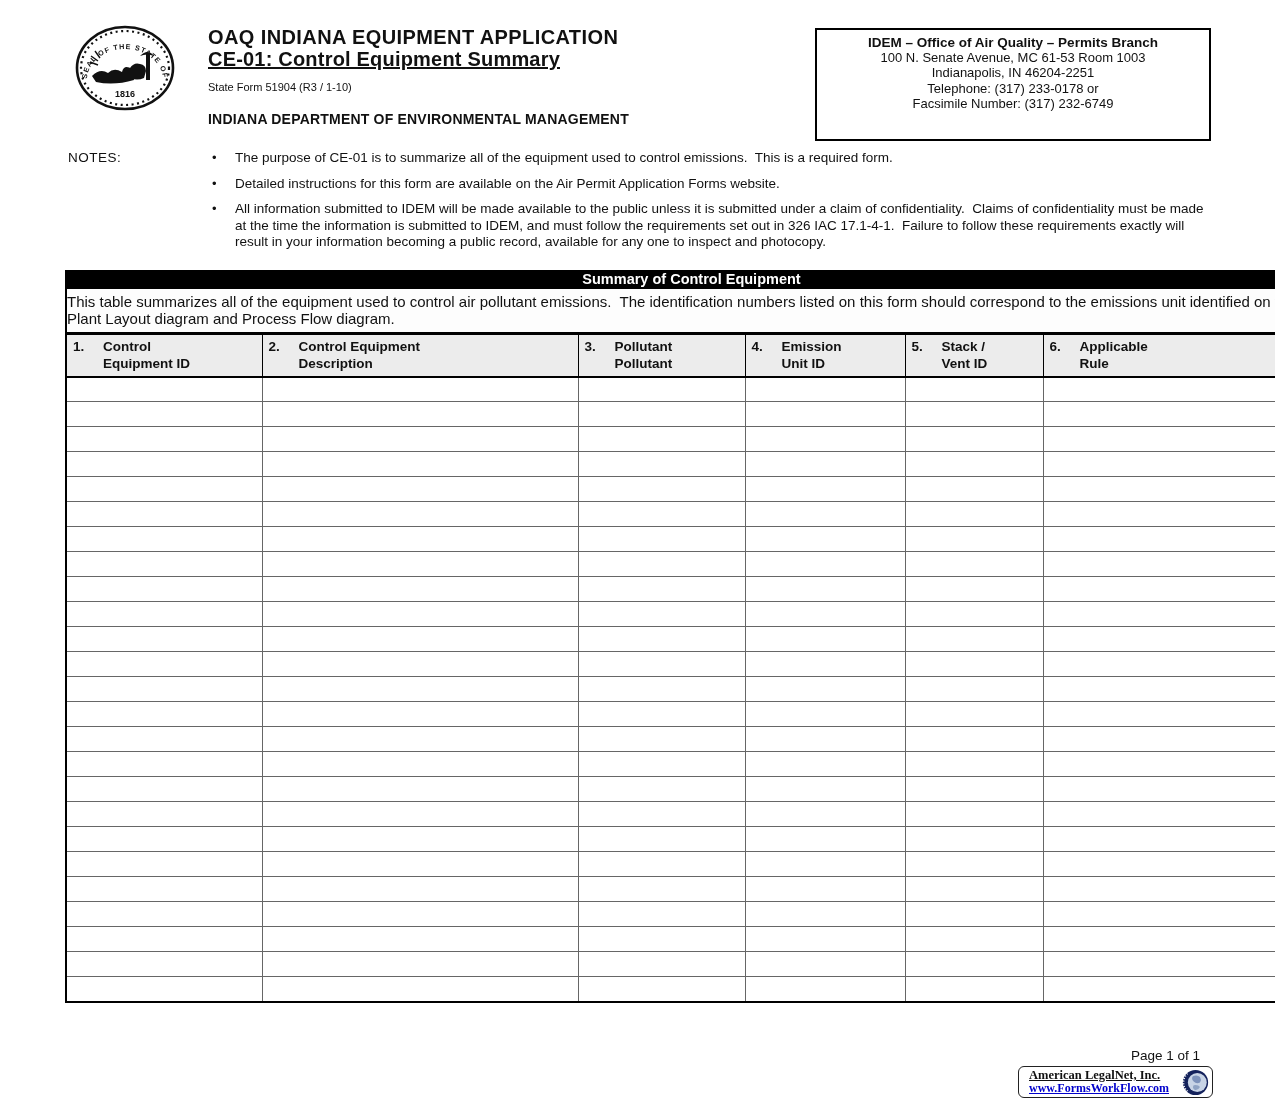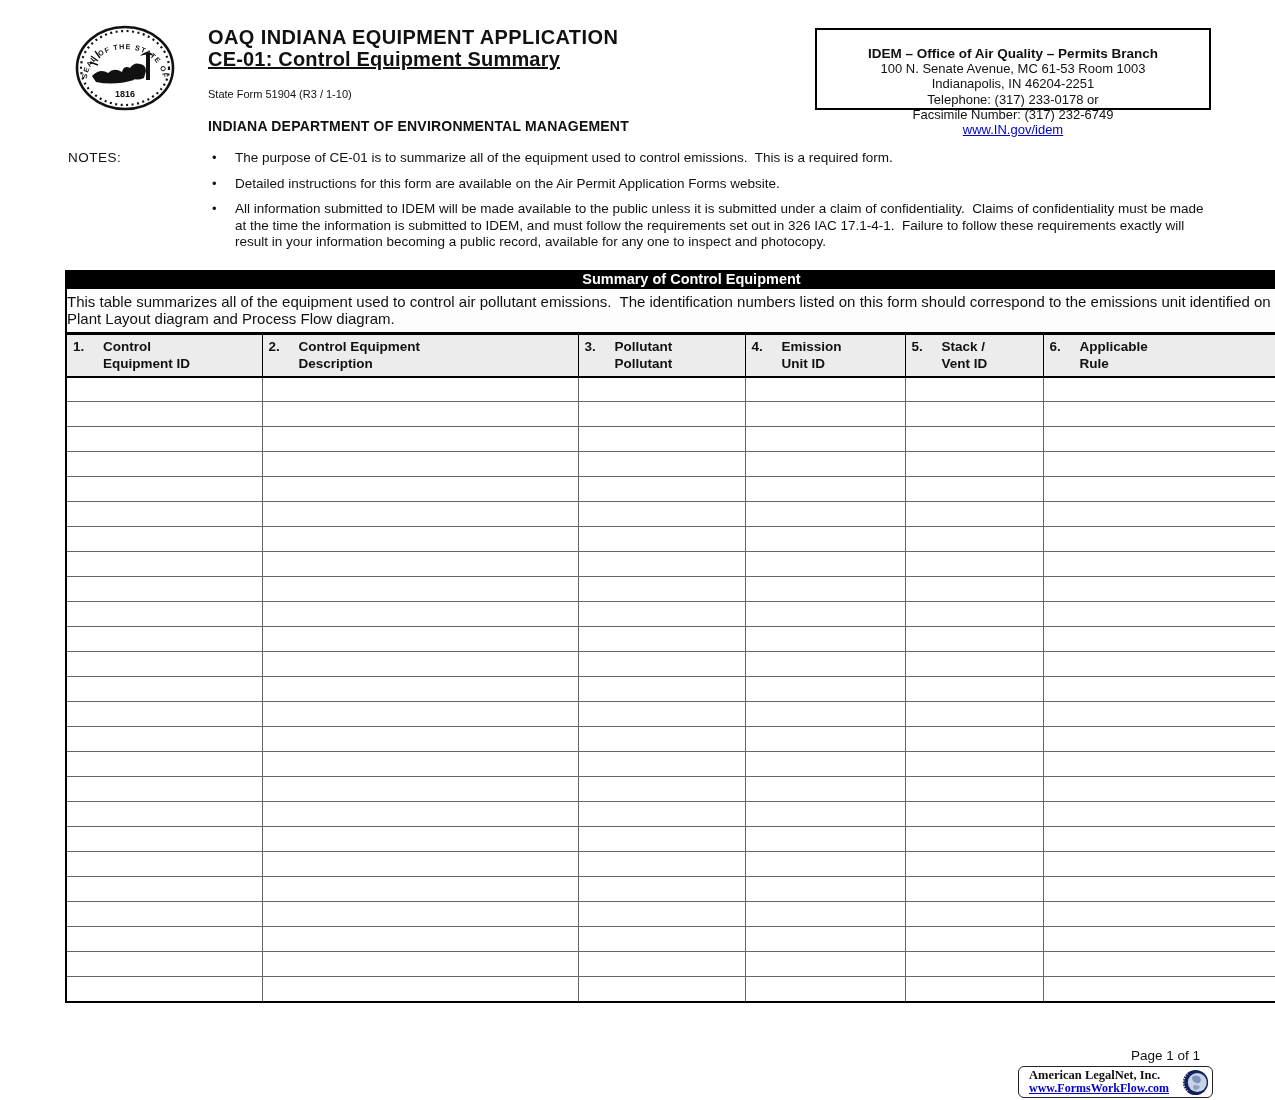--- a/index.html
+++ b/index.html
@@ -8,27 +8,27 @@
     position:relative; width:1275px; height:1100px; background:#ffffff;
     font-family:"Liberation Sans", sans-serif; color:#111;
     margin:0 auto; overflow:hidden;
   }
 
   
   .seal { position:absolute; left:74px; top:24px; width:102px; height:88px; }
   .title-block { position:absolute; left:208px; top:26px; }
   .title-line1 { font-size:20px; font-weight:bold; letter-spacing:0.4px; line-height:22px; }
   .title-line2 { font-size:20px; font-weight:bold; letter-spacing:0.2px; line-height:22px;text-decoration:underline; }
-  .form-number { font-size:11px; line-height:13px; margin-top:18px; }
+  .form-number { font-size:11px; line-height:13px; margin-top:11px; }
   .dept-name   { font-size:14px; font-weight:bold; line-height:16px; margin-top:17px; letter-spacing:0.2px; }
 
   .contact-box {
-    position:absolute; left:815px; top:28px; width:396px; height:82px;
+    position:absolute; left:815px; top:28px; width:396px; height:113px;
     border:2px solid #000; text-align:center; font-size:13px; line-height:15.2px;
-    padding-top:16px;
+    padding-top:5px;
   }
   .contact-box .b { font-weight:bold; font-size:13.5px; }
   .link { color:#0000cc; text-decoration:underline; cursor:pointer; }
 
   
   .notes-label { position:absolute; left:68px; top:150px; font-size:13.5px; letter-spacing:0.5px; }
   .notes-list  { position:absolute; left:212px; top:150px; width:1000px; }
   .note-item   { display:flex; margin-bottom:9px; font-size:13.5px; line-height:16.5px; }
   .note-item .dot { width:23px; flex:0 0 23px; font-size:13px; }
   .note-item .txt { white-space:pre-wrap; }
@@ -58,21 +58,21 @@
   table.grid td:last-child  { border-right:2px solid #000; }
 
   
   .page-indicator { position:absolute; top:1048px; right:75px; font-size:13.5px; }
   .aln-box {
     position:absolute; left:1018px; top:1066px; width:195px; height:32px;
     border:1px solid #222; border-radius:6px; display:flex; align-items:center;
     padding:2px 3px 2px 10px; background:#fff;
   }
   .aln-text { flex:1; font-family:"Liberation Serif", serif; }
-  .aln-company { font-size:12.5px; font-weight:bold; line-height:13px; }
+  .aln-company { font-size:12.5px; font-weight:bold; line-height:13px;text-decoration:underline; }
   .aln-site { font-size:12px; line-height:13px; font-weight:bold; }
   .aln-globe { flex:0 0 27px; height:27px; }
 </style>
 </head>
 <body>
 
 <div class="page">
 
   <div>
     <svg class="seal" viewBox="0 0 102 88">
@@ -98,21 +98,20 @@
       <div class="form-number">State Form 51904 (R3 / 1-10)</div>
       <div class="dept-name">INDIANA DEPARTMENT OF ENVIRONMENTAL MANAGEMENT</div>
     </div>
 
     <div class="contact-box">
       <div class="b">IDEM – Office of Air Quality – Permits Branch</div>
       <div>100 N. Senate Avenue, MC 61-53 Room 1003</div>
       <div>Indianapolis, IN 46204-2251</div>
       <div>Telephone: (317) 233-0178 or</div>
       <div>Facsimile Number: (317) 232-6749</div>
-      <div><span class="link">www.IN.gov/idem</span></div>
     </div>
   </div>
 
   <div class="notes-label">NOTES:</div>
   <div class="notes-list">
     <div class="note-item">
       <span class="dot">•</span>
       <span class="txt">The purpose of CE-01 is to summarize all of the equipment used to control emissions.  This is a required form.</span>
     </div>
     <div class="note-item">

